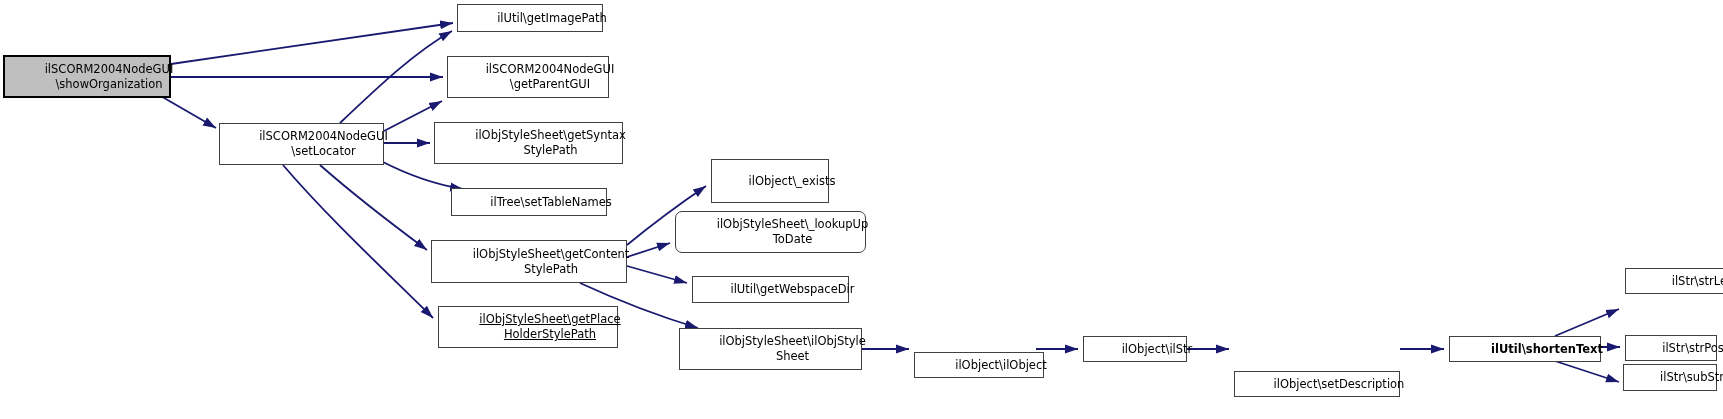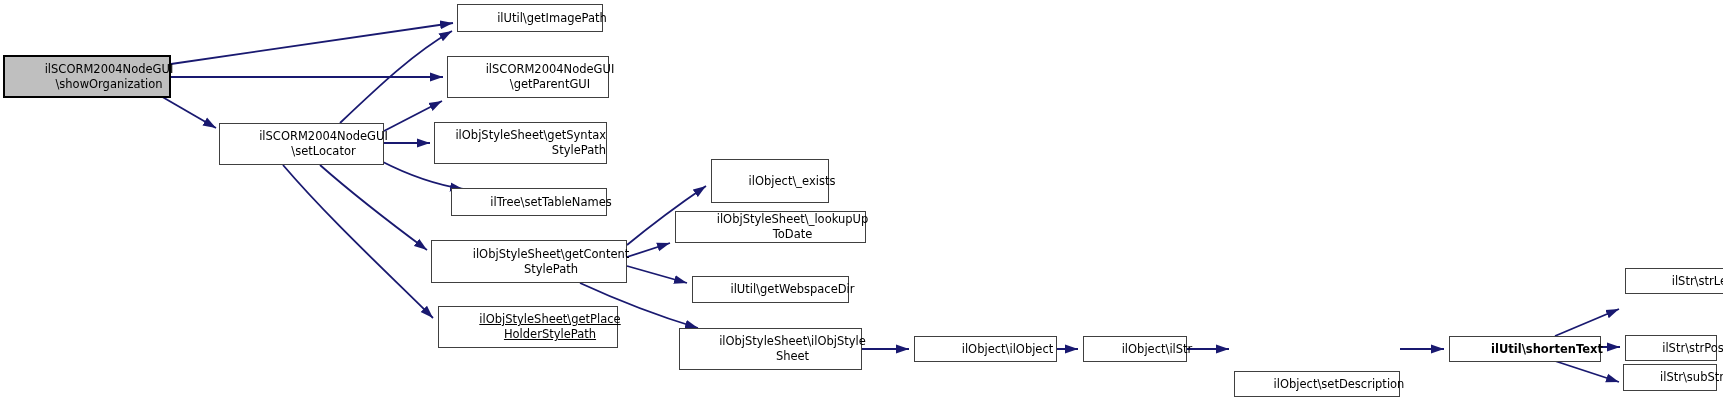--- a/index.html
+++ b/index.html
@@ -100,21 +100,21 @@
 
   <div class="node" style="left: 457px; top: 4px; width: 146px; height: 28px;">
     <span class="lbl">ilUtil\getImagePath</span>
   </div>
 
   <div class="node" style="left: 447px; top: 56px; width: 162px; height: 42px;">
     <span class="lbl">ilSCORM2004NodeGUI</span>
     <span class="lbl">\getParentGUI</span>
   </div>
 
-  <div class="node" style="left: 434px; top: 122px; width: 173px; height: 42px; align-items: flex-end;">
+  <div class="node" style="left: 434px; top: 122px; width: 189px; height: 42px;">
     <span class="lbl">ilObjStyleSheet\getSyntax</span>
     <span class="lbl">StylePath</span>
   </div>
 
   <div class="node" style="left: 451px; top: 188px; width: 156px; height: 28px;">
     <span class="lbl">ilTree\setTableNames</span>
   </div>
 
   <div class="node" style="left: 431px; top: 240px; width: 196px; height: 43px;">
     <span class="lbl">ilObjStyleSheet\getContent</span>
@@ -123,35 +123,35 @@
 
   <div class="node" style="left: 438px; top: 306px; width: 180px; height: 42px; text-decoration: underline;">
     <span class="lbl">ilObjStyleSheet\getPlace</span>
     <span class="lbl">HolderStylePath</span>
   </div>
 
   <div class="node" style="left: 711px; top: 159px; width: 118px; height: 44px;">
     <span class="lbl">ilObject\_exists</span>
   </div>
 
-  <div class="node" style="left: 675px; top: 211px; width: 191px; height: 32px;">
+  <div class="node" style="left: 675px; top: 211px; width: 191px; height: 42px; border-radius: 7px;">
     <span class="lbl">ilObjStyleSheet\_lookupUp</span>
     <span class="lbl">ToDate</span>
   </div>
 
   <div class="node" style="left: 692px; top: 276px; width: 157px; height: 27px;">
     <span class="lbl">ilUtil\getWebspaceDir</span>
   </div>
 
   <div class="node" style="left: 679px; top: 328px; width: 183px; height: 42px;">
     <span class="lbl">ilObjStyleSheet\ilObjStyle</span>
     <span class="lbl">Sheet</span>
   </div>
 
-  <div class="node" style="left: 914px; top: 336px; width: 143px; height: 26px;">
+  <div class="node" style="left: 914px; top: 352px; width: 130px; height: 26px;">
     <span class="lbl">ilObject\ilObject</span>
   </div>
 
   <div class="node" style="left: 1083px; top: 336px; width: 104px; height: 26px;">
     <span class="lbl">ilObject\ilStr</span>
   </div>
 
   <div class="node" style="left: 1234px; top: 336px; width: 166px; height: 26px; margin-top: 35px;">
     <span class="lbl">ilObject\setDescription</span>
   </div>

